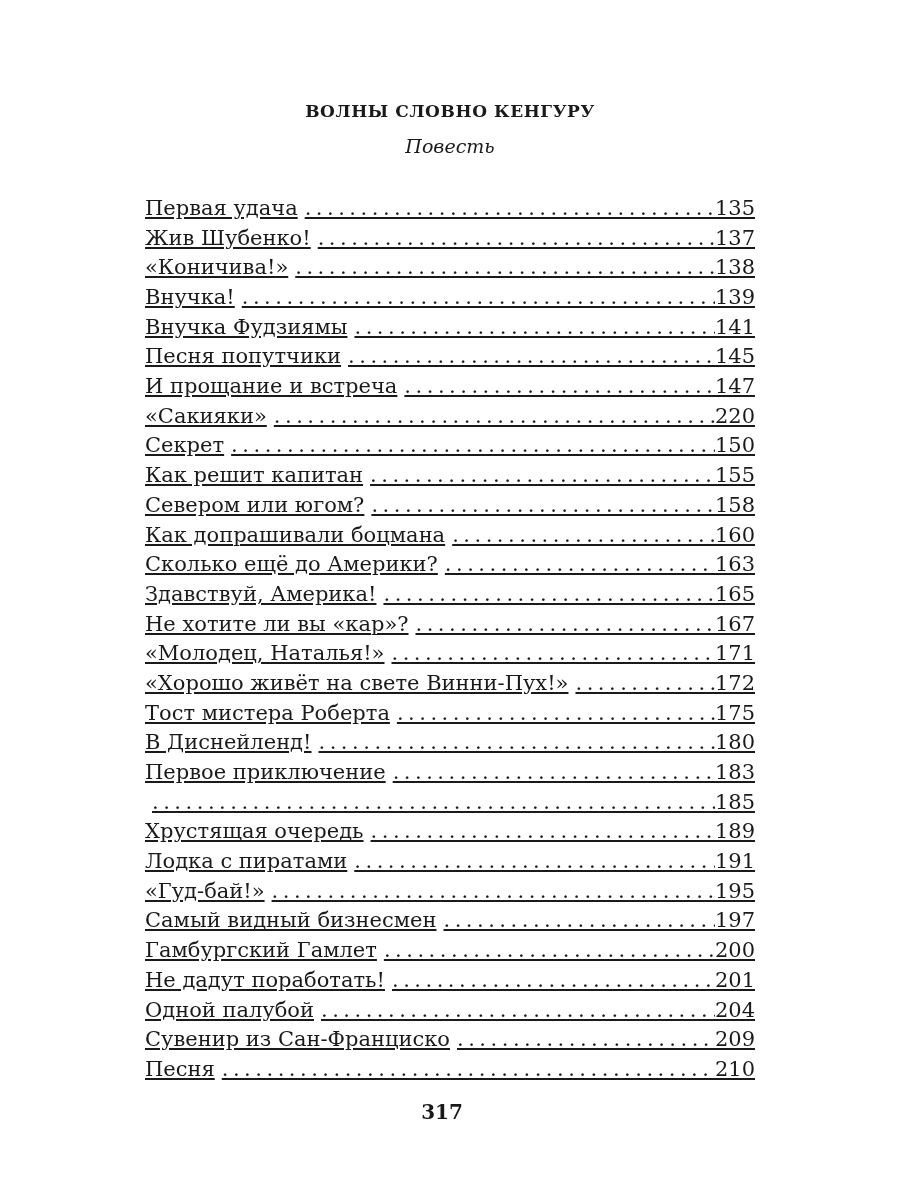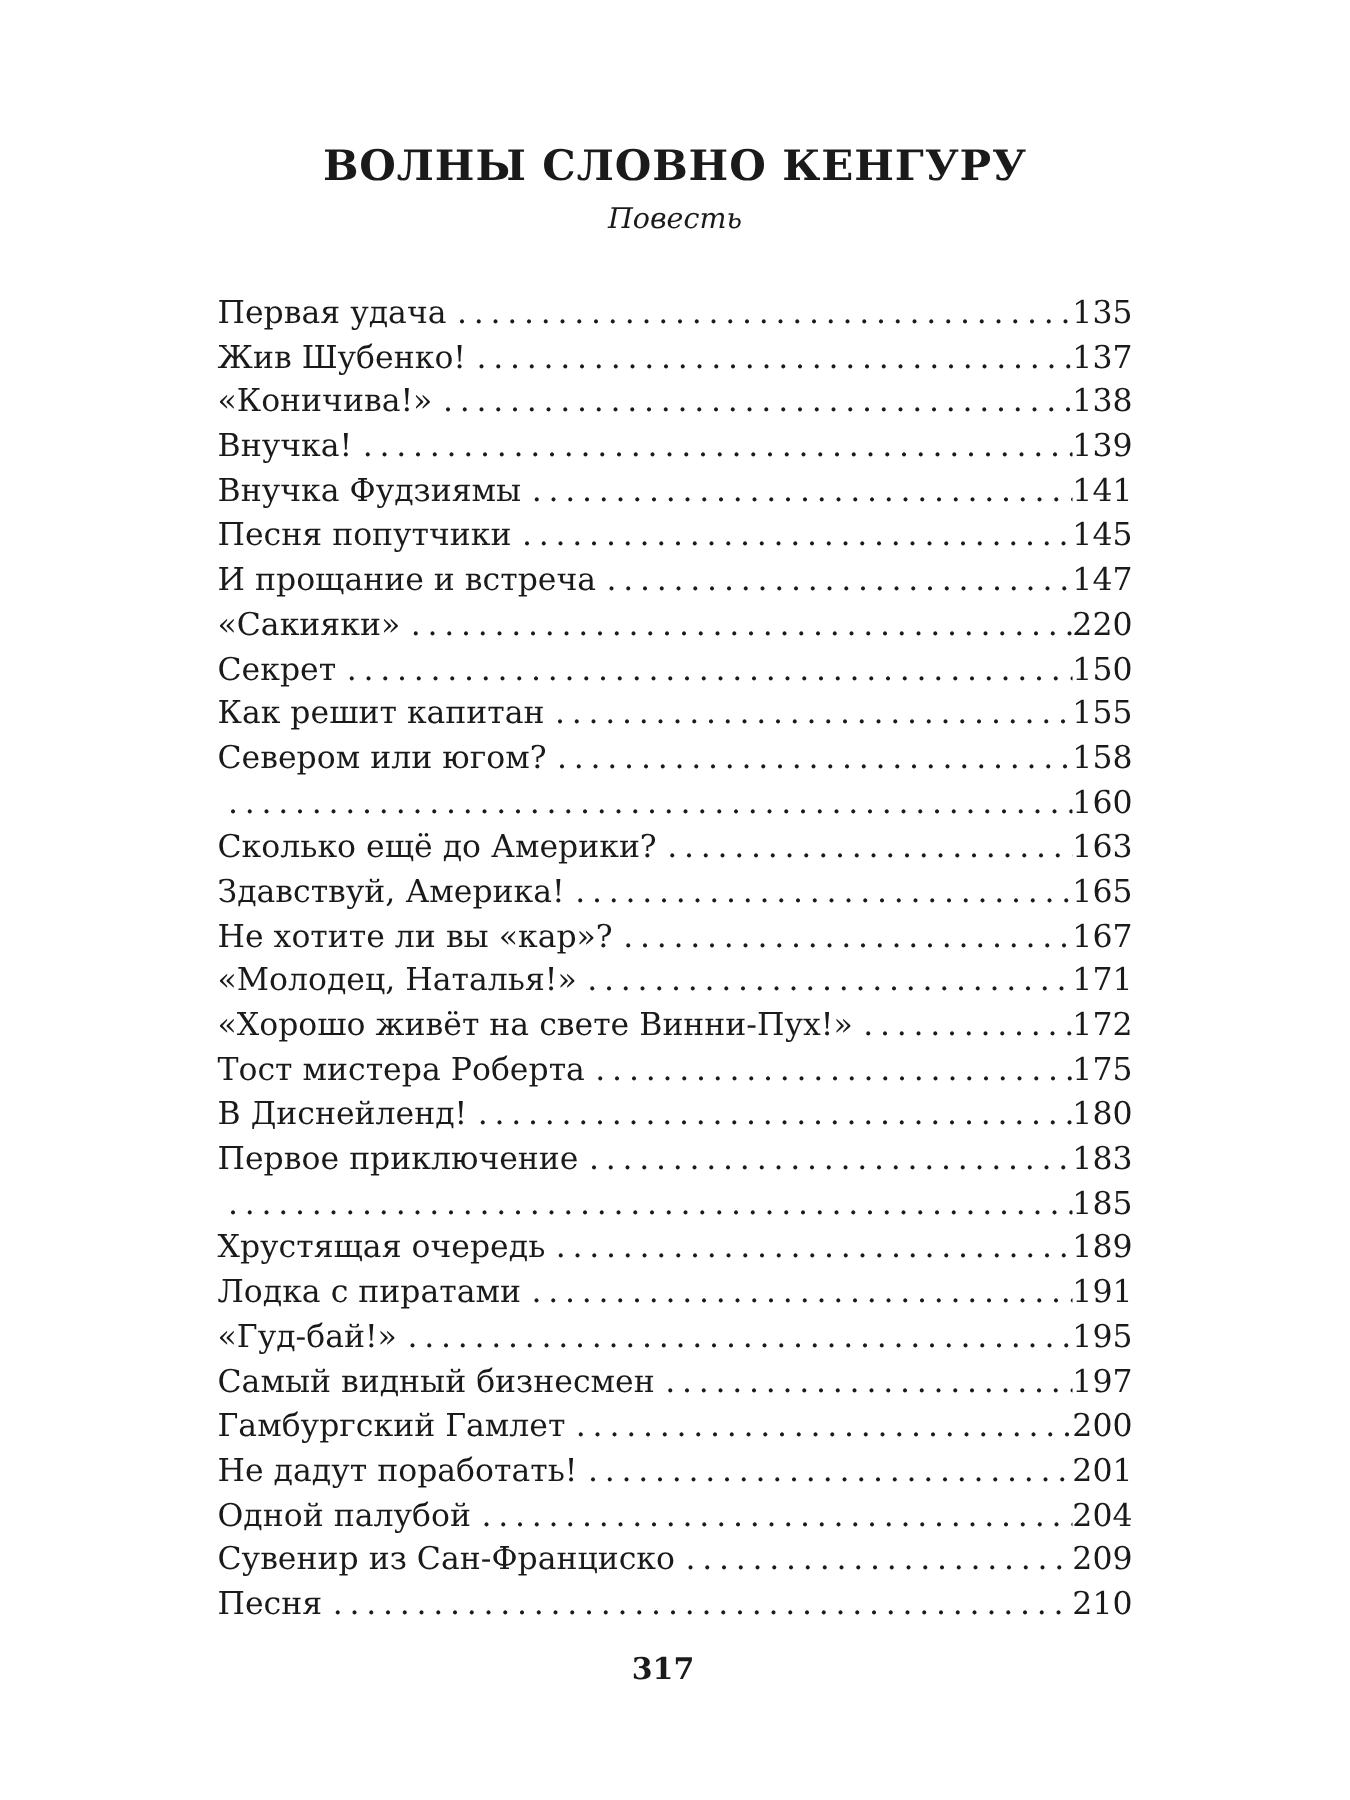--- a/index.html
+++ b/index.html
@@ -16,42 +16,43 @@
   }
   .page {
     position: relative;
     width: 610px;
     margin: 0 auto;
     padding-top: 97px;
     height: 1103px;
   }
   .title {
     margin: 0;
-    font-size: 28px;
+    font-size: 17px;
     font-weight: bold;
     text-align: center;
     letter-spacing: 0.6px;
     line-height: 28px;
   }
   .subtitle {
     margin-top: 10px;
     font-size: 19px;
     text-align: center;
     line-height: 23px;
     font-style: italic;
   }
   .toc {
     margin-top: 36px;
   }
   .toc-row {
     display: flex;
-    align-items: flex-start;
+    align-items: flex-end;
     height: 29.7px;
     line-height: 29.7px;
     font-size: 21px;
+    text-decoration: underline;
   }
   .toc-title {
     white-space: nowrap;
     flex: 0 0 auto;
   }
   .toc-leader {
     flex: 1 1 auto;
     overflow: hidden;
     white-space: nowrap;
     letter-spacing: 4.5px;
@@ -145,20 +146,21 @@
     <span class="toc-page">155</span>
   </div>
 
   <div class="toc-row">
     <span class="toc-title">Севером или югом?</span>
     <span class="toc-leader" aria-hidden="true">........................................................................................................................</span>
     <span class="toc-page">158</span>
   </div>
 
   <div class="toc-row">
+    <span class="toc-title">Как допрашивали боцмана</span>
     <span class="toc-leader" aria-hidden="true">........................................................................................................................</span>
     <span class="toc-page">160</span>
   </div>
 
   <div class="toc-row">
     <span class="toc-title">Сколько ещё до Америки?</span>
     <span class="toc-leader" aria-hidden="true">........................................................................................................................</span>
     <span class="toc-page">163</span>
   </div>
 

